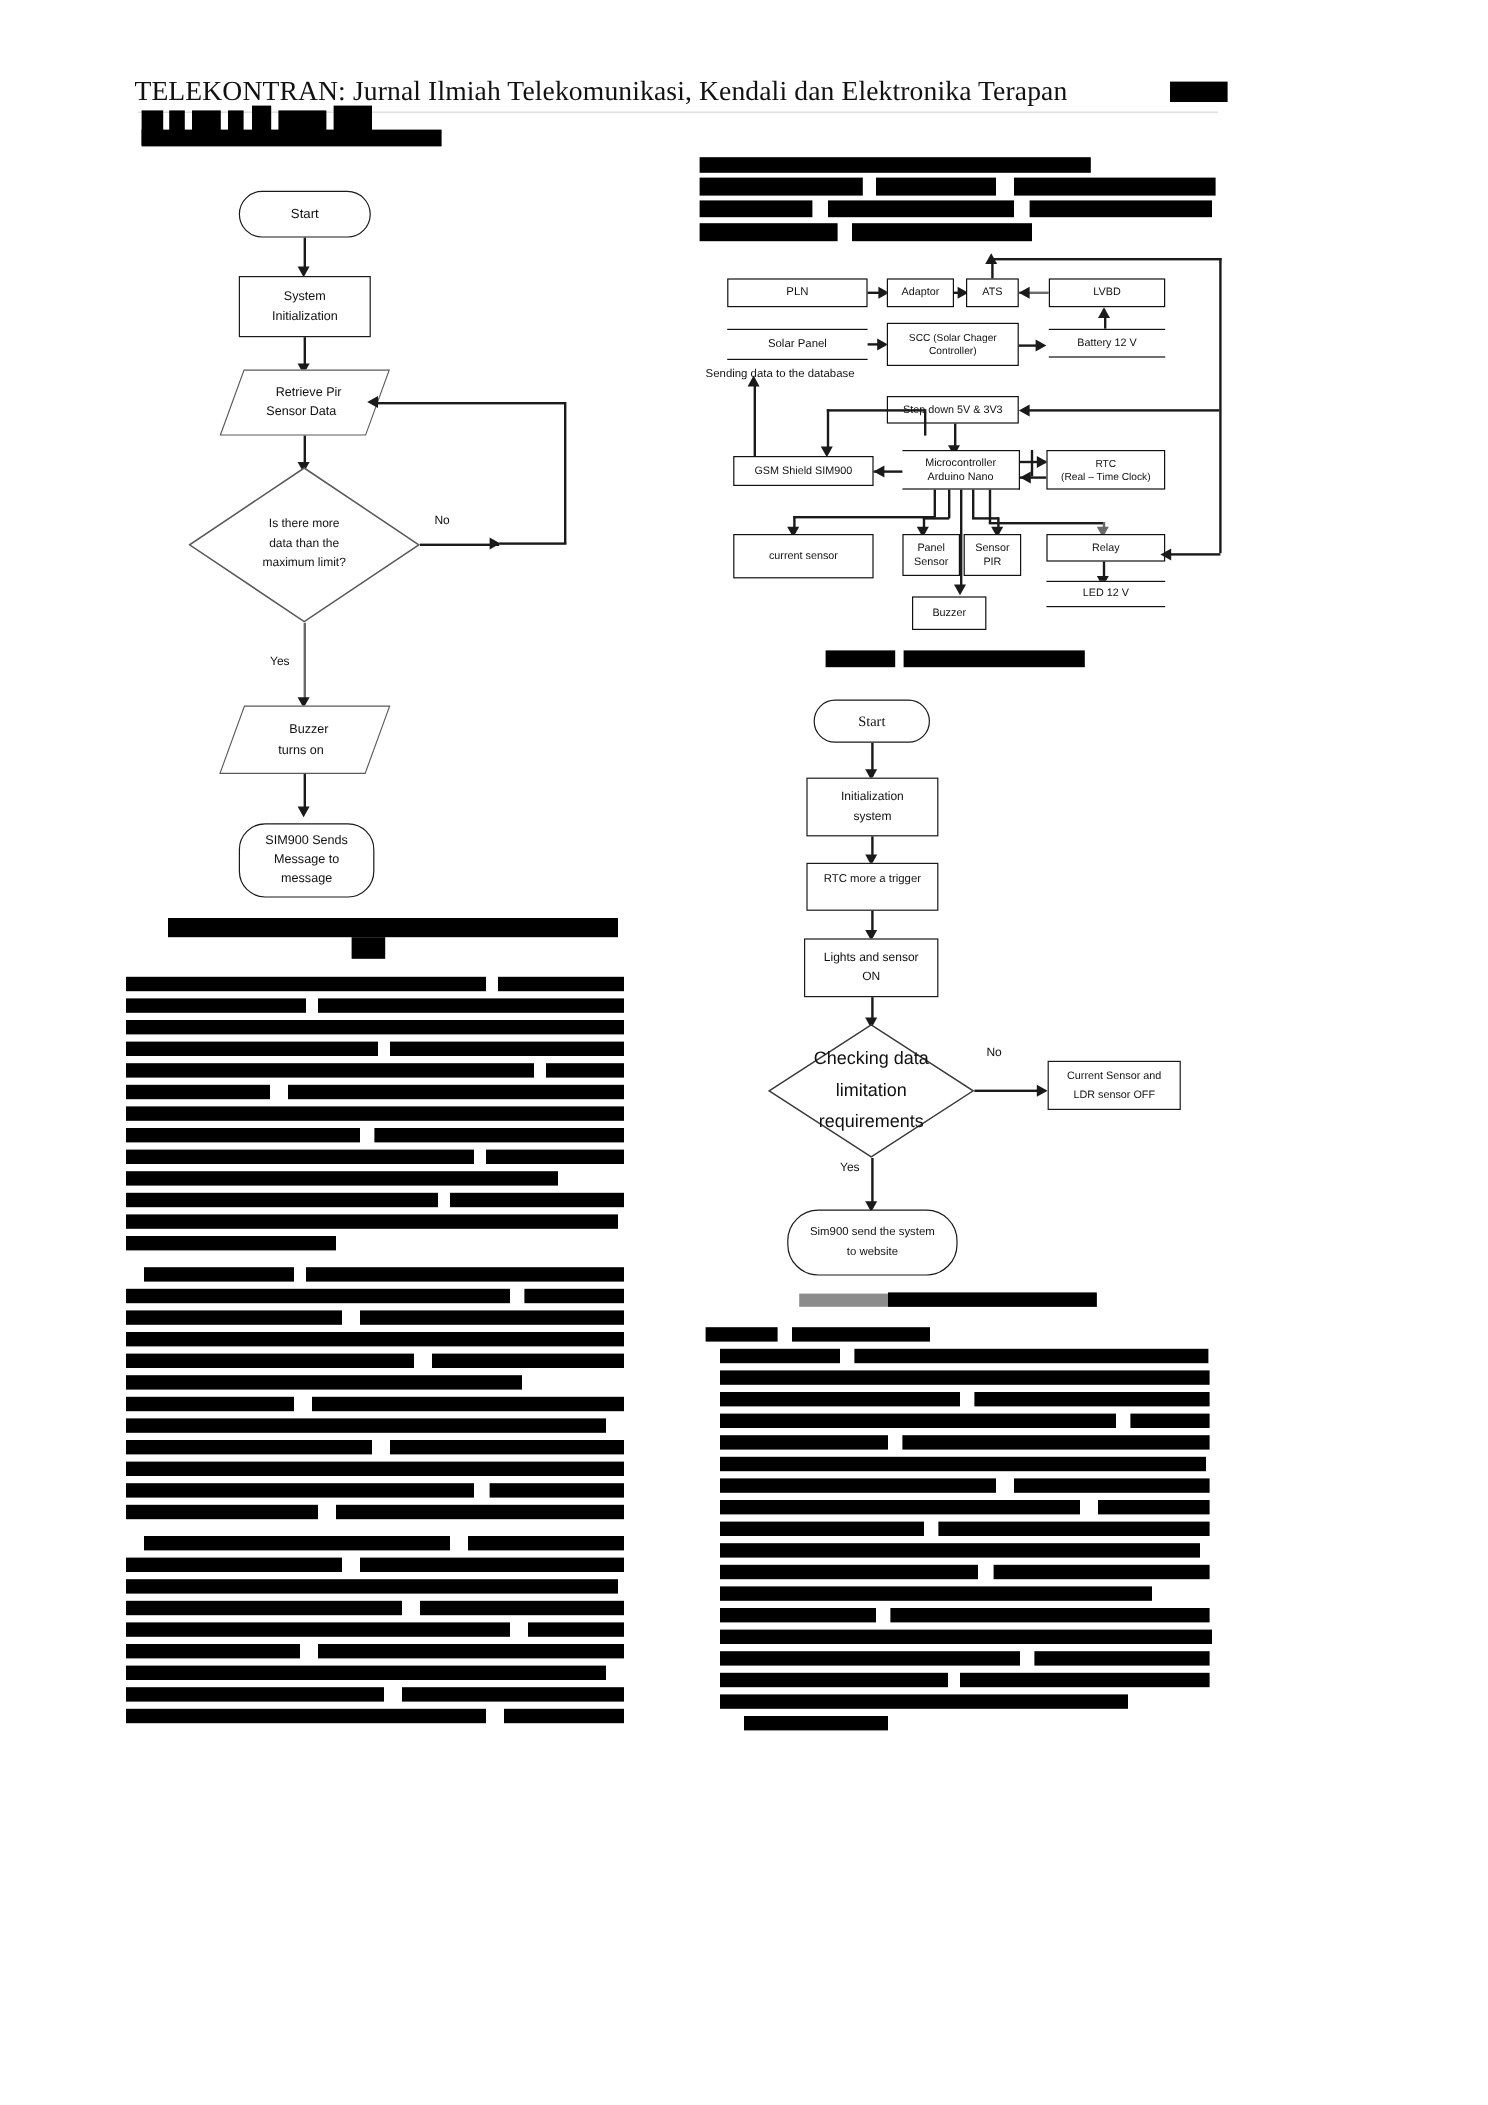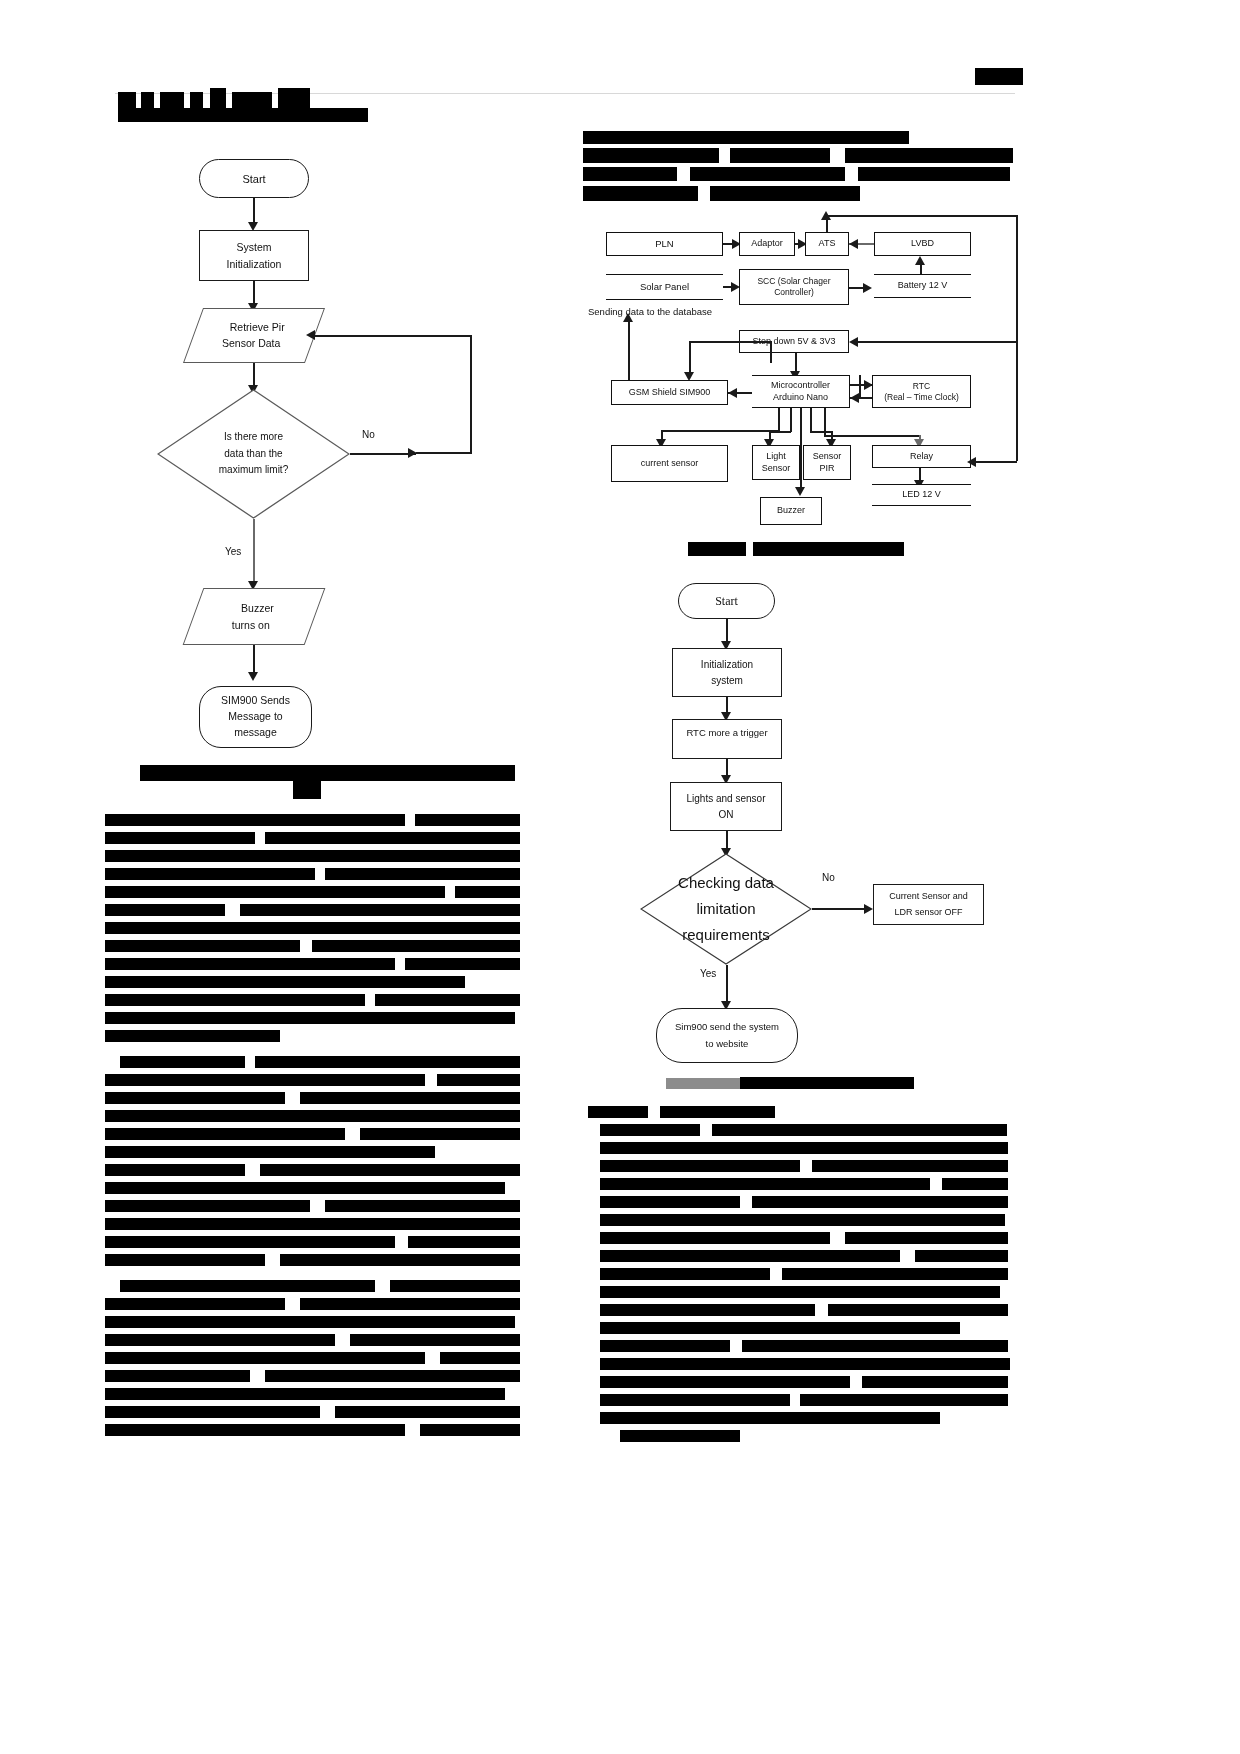--- a/index.html
+++ b/index.html
@@ -40,20 +40,21 @@
   .blk{position:absolute;box-sizing:border-box;border:1.4px solid #111;background:#fff;
        display:flex;align-items:center;justify-content:center;text-align:center;color:#111;line-height:1.25;}
   .blk.open{border-left:none;border-right:none;}
   .redtext{position:absolute;color:#111;white-space:nowrap;}
 </style>
 </head>
 <body>
 
 <div class="page">
 
+  <div class="hdr-title">TELEKONTRAN: Jurnal Ilmiah Telekomunikasi, Kendali dan Elektronika Terapan</div>
   <div class="hdr-rule"></div>
   <div class="redact" style="left:975px;top:68px;width:48px;height:17px;"></div>
   <div class="redact" style="left:118px;top:92px;width:18px;height:29px;"></div>
   <div class="redact" style="left:141px;top:92px;width:13px;height:20px;"></div>
   <div class="redact" style="left:160px;top:92px;width:24px;height:20px;"></div>
   <div class="redact" style="left:190px;top:92px;width:13px;height:20px;"></div>
   <div class="redact" style="left:210px;top:88px;width:16px;height:24px;"></div>
   <div class="redact" style="left:232px;top:92px;width:40px;height:20px;"></div>
   <div class="redact" style="left:278px;top:88px;width:32px;height:24px;"></div>
   <div class="redact" style="left:118px;top:108px;width:250px;height:14px;"></div>
@@ -291,21 +292,21 @@
     <div class="arr-d" style="left:826px;top:439px;"></div>
 
     <div class="line vline" style="left:824px;top:408px;height:28px;"></div>
     <div class="line hline" style="left:824px;top:435px;width:96px;"></div>
     <div class="line vline-g" style="left:919px;top:435px;height:9px;"></div>
     <div class="arr-d" style="left:914px;top:439px;border-top-color:#6a6a6a;"></div>
 
     <div class="blk" style="left:611px;top:445px;width:117px;height:37px;font-size:9px;">current sensor</div>
 
     <div class="blk" style="left:752px;top:445px;width:48px;height:35px;font-size:9px;flex-direction:column;">
-      <span>Light</span>
+      <span>Panel</span>
       <span>Sensor</span>
     </div>
 
     <div class="blk" style="left:803px;top:445px;width:48px;height:35px;font-size:9px;flex-direction:column;">
       <span>Sensor</span>
       <span>PIR</span>
     </div>
 
     <div class="blk" style="left:872px;top:445px;width:99px;height:23px;font-size:9px;">Relay</div>
     <div class="line vline" style="left:919px;top:468px;height:16px;"></div>

